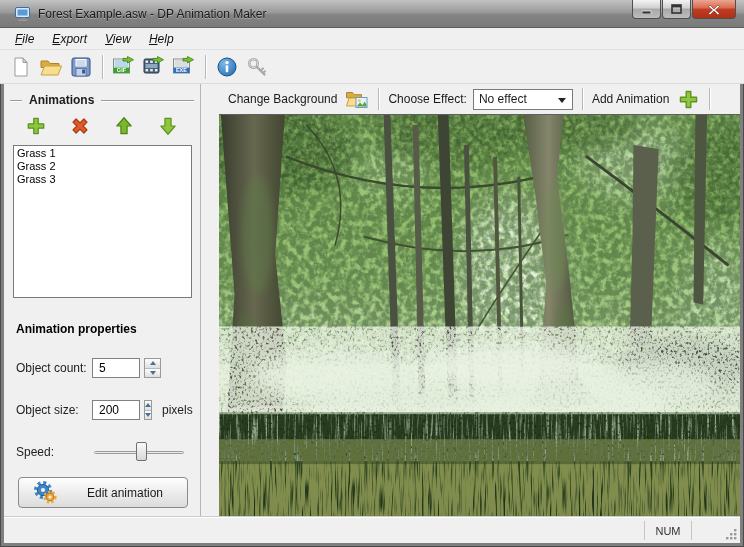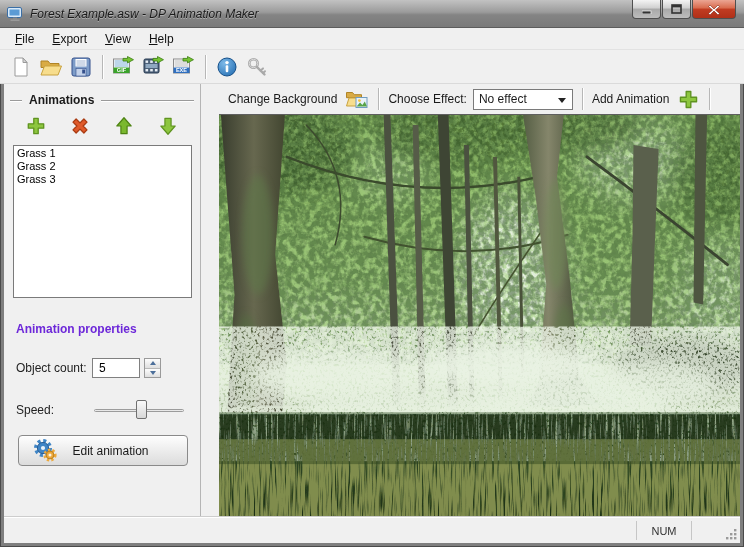--- a/index.html
+++ b/index.html
@@ -3,32 +3,32 @@
 <meta charset="utf-8">
 <style>
   html,body{margin:0;padding:0;width:744px;height:547px;overflow:hidden;
     font-family:"Liberation Sans","DejaVu Sans",sans-serif;-webkit-font-smoothing:antialiased;}
   *{box-sizing:border-box;}
   .window{width:744px;height:547px;display:flex;flex-direction:column;
     background:#7f7f7f;box-shadow:inset 0 0 0 1px #4a4a4a;}
   
   .titlebar{height:28px;flex:0 0 28px;display:flex;align-items:center;
     background:linear-gradient(#c2c2c2,#9b9b9b 45%,#848484 55%,#7a7a7a);
-    border-bottom:1px solid #5c5c5c;padding-left:6px;font-style:italic;}
+    border-bottom:1px solid #5c5c5c;padding-left:14px;}
   .app-icon{width:18px;height:16px;margin-right:6px;flex:0 0 auto;}
   .title-text{font-size:12px;color:#1a1a1a;text-shadow:0 1px 0 rgba(255,255,255,.35);}
   .win-controls{margin-left:auto;display:flex;align-items:flex-start;height:100%;padding-right:8px;}
   .win-btn{height:19px;border:1px solid #4f4f4f;border-top:none;display:flex;align-items:center;
     justify-content:center;background:linear-gradient(#f4f4f4,#cfcfcf 45%,#a8a8a8 50%,#bdbdbd);
     border-radius:0 0 4px 4px;margin-left:1px;}
   .win-btn.min,.win-btn.max{width:29px;}
   .win-btn.close{width:44px;background:linear-gradient(#eda globe,#d), linear-gradient(#eba593,#d86a4d 45%,#c13c22 50%,#b03018);}
   
   .menubar{height:22px;flex:0 0 22px;background:#f0f0f0;display:flex;align-items:center;
-    padding-left:6px;border-bottom:1px solid #e2e2e2;font-size:12px;color:#111;}
+    padding-left:6px;border-bottom:1px solid #e2e2e2;font-size:12px;color:#111;font-style:italic;}
   .menu-item{padding:3px 9px;cursor:default;}
   
   .toolbar{height:34px;flex:0 0 34px;background:#f0f0f0;display:flex;align-items:center;
     padding-left:6px;border-bottom:1px solid #dadada;}
   .tool-btn{width:28px;height:28px;display:flex;align-items:center;justify-content:center;margin:0 1px;}
   .tb-sep{width:1px;height:24px;background:#b7b7b7;margin:0 6px;box-shadow:1px 0 0 #fff;}
   
   .body-area{flex:1 1 auto;margin:0 4px 4px 4px;background:#f0f0f0;display:flex;flex-direction:column;overflow:hidden;}
   .main{flex:1 1 auto;display:flex;overflow:hidden;gap:18px;}
   .left-panel{width:197px;flex:0 0 197px;display:flex;flex-direction:column;border-right:1px solid #b5b5b5;}
@@ -37,59 +37,59 @@
   .group-header .line.short{width:12px;}
   .group-header .line.long{flex:1;}
   .group-header .caption{font-size:12px;font-weight:bold;color:#1a1a1a;padding:0 7px;}
   .list-actions{display:flex;justify-content:space-around;align-items:center;margin:8px 10px 0 10px;}
   .list-action{width:26px;height:22px;display:flex;align-items:center;justify-content:center;}
   .listbox{margin:8px 8px 0 9px;height:153px;background:#fff;border:1px solid #7a7a7a;
     font-size:11px;color:#000;overflow:hidden;padding-top:1px;}
   .list-item{height:13px;line-height:13px;padding-left:3px;white-space:nowrap;}
   .list-item.selected{background:#2f8ee0;color:#fff;}
   .props{padding:0 12px;}
-  .props-heading{font-size:12px;font-weight:bold;color:#6d28d9;margin-top:24px;}
+  .props-heading{font-size:12px;font-weight:bold;color:#000000;margin-top:24px;}
   .prop-row{display:flex;align-items:center;margin-top:22px;font-size:12px;color:#222;}
   .prop-row label{width:76px;flex:0 0 76px;}
   .spinbox{width:48px;height:20px;border:1px solid #808080;background:#fff;font-size:12px;
     padding:0 0 0 6px;font-family:"Liberation Sans",sans-serif;}
   .spin-btns{width:17px;height:20px;margin-left:4px;display:flex;flex-direction:column;border:1px solid #9a9a9a;background:#f3f3f3;}
   .spin-btn{flex:1;display:flex;align-items:center;justify-content:center;background:linear-gradient(#fdfdfd,#dfdfdf);}
   .spin-btn+.spin-btn{border-top:1px solid #b9b9b9;}
   .tri-up{width:0;height:0;border-left:3px solid transparent;border-right:3px solid transparent;border-bottom:4px solid #4c6f9a;}
   .tri-down{width:0;height:0;border-left:3px solid transparent;border-right:3px solid transparent;border-top:4px solid #4c6f9a;}
   .unit{margin-left:10px;font-size:12px;color:#222;}
   .slider{flex:1;height:19px;position:relative;margin-left:2px;margin-right:4px;}
   .slider-track{position:absolute;left:0;right:0;top:9px;height:3px;background:#e9e9e9;
     border:1px solid #9c9c9c;border-radius:2px;}
   .slider-thumb{position:absolute;top:0;width:11px;height:19px;margin-left:-5px;
     background:linear-gradient(#fafafa,#d8d8d8);border:1px solid #707070;border-radius:2px;}
   .edit-btn{margin:16px 12px 0 14px;height:31px;display:flex;align-items:center;
     border:1px solid #8a8a8a;border-radius:4px;background:linear-gradient(#fefefe,#e9e9e9 60%,#dcdcdc);
     font-size:12px;color:#1a1a1a;box-shadow:0 1px 0 rgba(255,255,255,.8) inset;}
   .edit-btn .gears{margin-left:14px;}
-  .edit-btn .lbl{flex:1;text-align:center;margin-right:24px;}
+  .edit-btn .lbl{flex:1;text-align:right;margin-right:24px;}
   
   .right-area{flex:1;display:flex;flex-direction:column;overflow:hidden;}
   .effectbar{height:30px;flex:0 0 30px;display:flex;align-items:center;background:#f0f0f0;font-size:12px;color:#1a1a1a;}
   .eb-sep{width:1px;height:22px;background:#b7b7b7;box-shadow:1px 0 0 #fff;margin:0 9px;}
   .change-bg{display:flex;align-items:center;margin-left:9px;}
   .change-bg .txt{margin-right:8px;}
   .combo{width:100px;height:21px;border:1px solid #7a7a7a;background:#fff;display:flex;align-items:center;
     margin-left:6px;padding-left:5px;position:relative;}
   .combo .arrow{position:absolute;right:6px;top:8px;width:0;height:0;
     border-left:4px solid transparent;border-right:4px solid transparent;border-top:5px solid #222;}
   .add-anim{display:flex;align-items:center;}
   .add-anim .txt{margin-right:8px;}
   .canvas{flex:1;position:relative;border-top:1px solid #5f5f5f;overflow:hidden;background:#46603a;}
   .canvas svg{display:block;width:100%;height:100%;}
   
   .statusbar{height:26px;flex:0 0 26px;background:#f0f0f0;border-top:1px solid #fff;
     box-shadow:0 -1px 0 #cdcdcd;position:relative;font-size:11px;color:#333;}
-  .num-pane{position:absolute;right:48px;top:3px;bottom:3px;width:56px;display:flex;align-items:center;
+  .num-pane{position:absolute;right:48px;top:3px;bottom:3px;width:48px;display:flex;align-items:center;
     justify-content:center;border-left:1px solid #c6c6c6;border-right:1px solid #c6c6c6;}
   .grip{position:absolute;right:2px;bottom:2px;}
 </style>
 </head>
 <body>
 
 <div class="window">
 
   <div class="titlebar">
     <svg class="app-icon" viewBox="0 0 18 16">
@@ -254,20 +254,33 @@
             <div class="spin-btns">
               <div class="spin-btn">
                   <div class="tri-up"></div>
                 </div>
               <div class="spin-btn">
                   <div class="tri-down"></div>
                 </div>
             </div>
           </div>
 
+          <div class="prop-row">
+            <label>Object size:</label>
+            <input class="spinbox" value="200" style="">
+            <div class="spin-btns">
+              <div class="spin-btn">
+                  <div class="tri-up"></div>
+                </div>
+              <div class="spin-btn">
+                  <div class="tri-down"></div>
+                </div>
+            </div>
+            <span class="unit">pixels</span>
+          </div>
 
           <div class="prop-row">
             <label>Speed:</label>
             <div class="slider">
               <div class="slider-track"></div>
               <div class="slider-thumb" style="left: 52%;"></div>
             </div>
           </div>
         </div>
 

